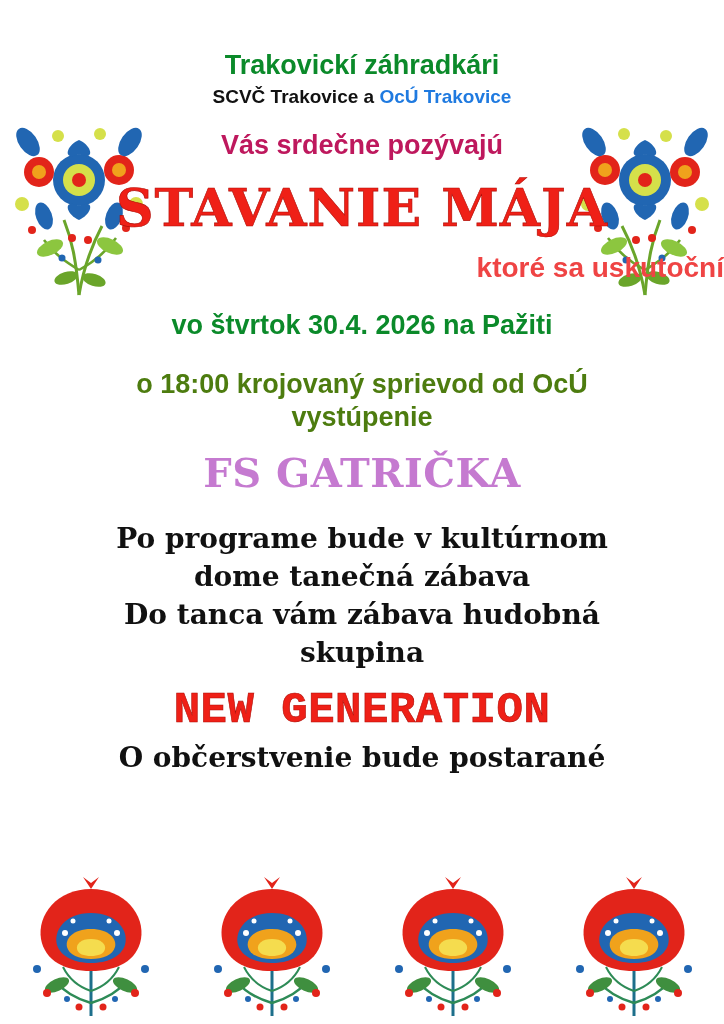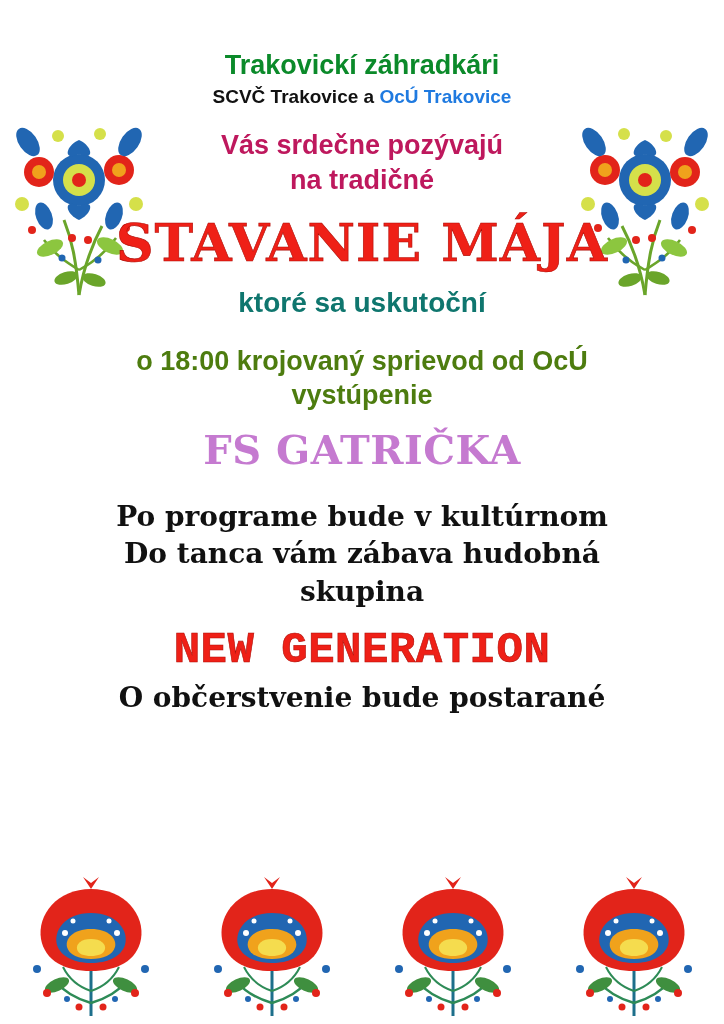--- a/index.html
+++ b/index.html
@@ -88,22 +88,23 @@
     font-family: "DejaVu Serif", serif;
     color: #ef2017;
     font-weight: bold;
     font-size: 52px;
     letter-spacing: 1px;
     margin-top: 14px;
     -webkit-text-stroke: 0.6px #b00d06;
   }
   .l-which {
     font-size: 28px;
-    color: #0f766e;
+    color: #ef4444;
     margin-top: 12px;
+    text-align: right;
   }
   .l-date {
     font-size: 27px;
     color: #0b8a2a;
     margin-top: 26px;
   }
   .l-time {
     font-size: 27px;
     color: #4d7c0f;
     margin-top: 26px;
@@ -261,37 +262,38 @@
   <div class="content">
 
     <div class="line l-org">Trakovickí záhradkári</div>
 
     <div class="line l-scvc">
       <span>SCVČ Trakovice a </span><span class="blue">OcÚ Trakovice</span>
     </div>
 
     <div class="line l-invite">
       <div>Vás srdečne pozývajú</div>
-      <div>na tradičné</div>
     </div>
 
     <div class="line l-title nowrap">STAVANIE MÁJA</div>
 
     <div class="line l-which">ktoré sa uskutoční</div>
 
+    <div class="line l-date">vo štvrtok 30.4. 2026 na Pažiti</div>
 
     <div class="line l-time">
       <div>o 18:00 krojovaný sprievod od OcÚ</div>
       <div>vystúpenie</div>
     </div>
 
     <div class="line l-fs">FS GATRIČKA</div>
 
     <div class="line l-after">
       <div>Po programe  bude v kultúrnom</div>
+      <div>dome tanečná zábava</div>
       <div>Do tanca vám zábava hudobná</div>
       <div>skupina</div>
     </div>
 
     <div class="line l-band nowrap">NEW GENERATION</div>
 
     <div class="line l-refresh">O občerstvenie bude postarané</div>
   </div>
 
   <div class="floral-row">

